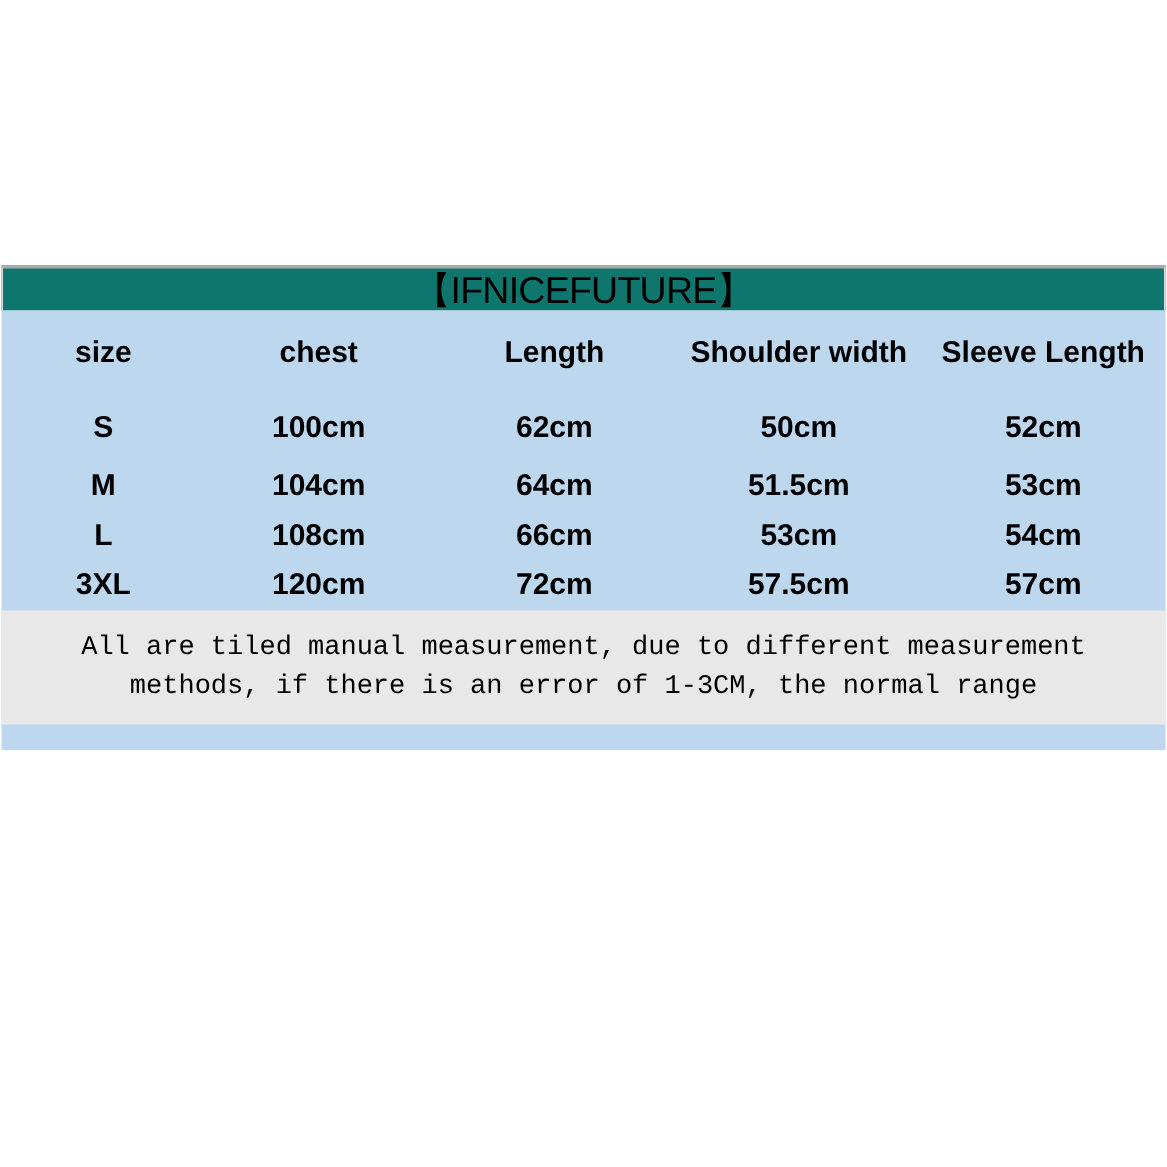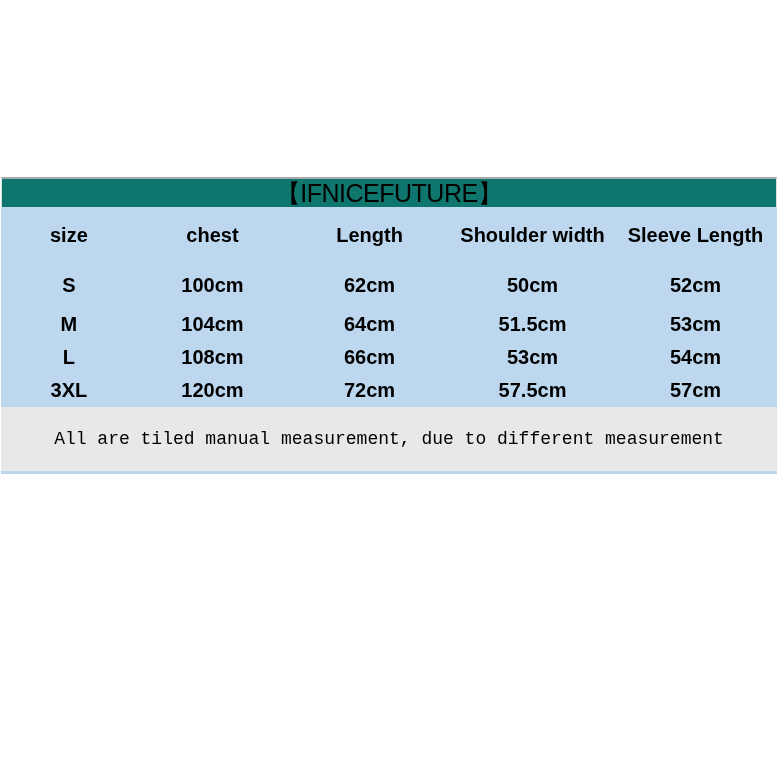--- a/index.html
+++ b/index.html
@@ -32,21 +32,21 @@
     justify-content: center;
   }
   .title-band .brand-title {
     font-size: 25px;
     color: #000000;
     letter-spacing: -0.5px;
     white-space: nowrap;
   }
   .table-block {
     background: var(--table-bg, #BDD7EE);
-    padding-bottom: 3px;
+    padding-bottom: 17px;
   }
   table.size-chart {
     width: 100%;
     border-collapse: collapse;
     table-layout: fixed;
   }
   table.size-chart th,
   table.size-chart td {
     padding: 0;
     text-align: center;
@@ -54,21 +54,21 @@
     font-weight: bold;
     color: #000000;
     font-size: 20px;
     white-space: nowrap;
   }
   tr.header-row  { height: 56px; }
   tr.row-first   { height: 45px; }
   tr.row-normal  { height: 33px; }
   .footer-note {
     background: var(--footer-bg, #E9E8E8);
-    height: 64px;
+    height: 76px;
     display: flex;
     flex-direction: column;
     align-items: center;
     justify-content: center;
     text-align: center;
     font-family: "Liberation Mono", monospace;
     font-size: 18px;
     line-height: 26px;
     color: #000000;
     white-space: nowrap;
@@ -129,17 +129,18 @@
             <td>120cm</td>
             <td>72cm</td>
             <td>57.5cm</td>
             <td>57cm</td>
           </tr>
         </tbody>
       </table>
 
       <div class="footer-note">
         <div>All are tiled manual measurement, due to different measurement</div>
+        <div>methods, if there is an error of 1-3CM, the normal range</div>
       </div>
     </div>
 
   </div>
 </div>
 
 </body></html>

